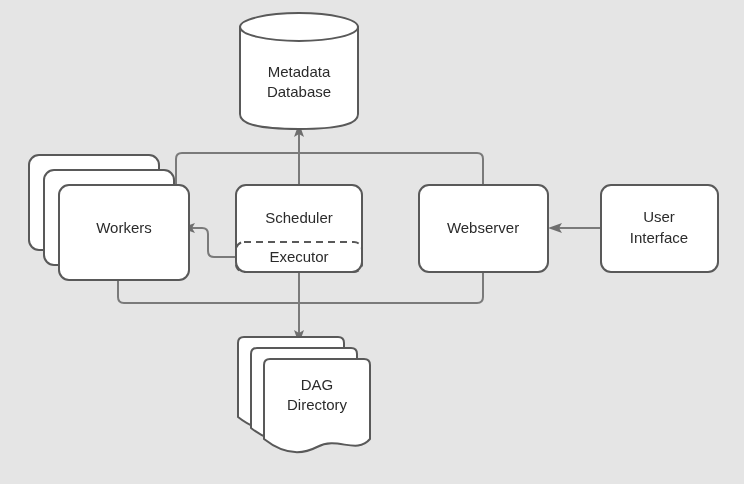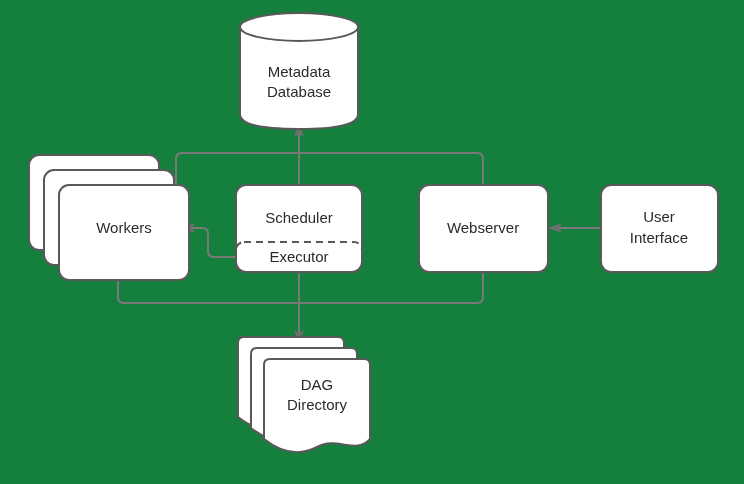--- a/index.html
+++ b/index.html
@@ -7,21 +7,21 @@
     padding: 0;
     background: #ffffff;
   }
   body {
     font-family: "Liberation Sans", sans-serif;
   }
   #diagram-root {
     position: relative;
     width: 744px;
     height: 484px;
-    background: #15803d;
+    background: #e5e5e5;
     overflow: hidden;
   }
   svg.canvas {
     display: block;
     width: 744px;
     height: 484px;
   }
   .shape-stroke {
     fill: #ffffff;
     stroke: #595959;

